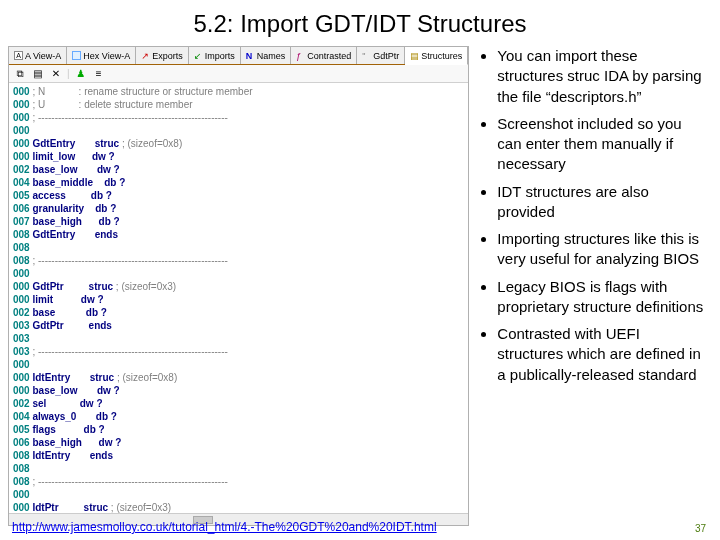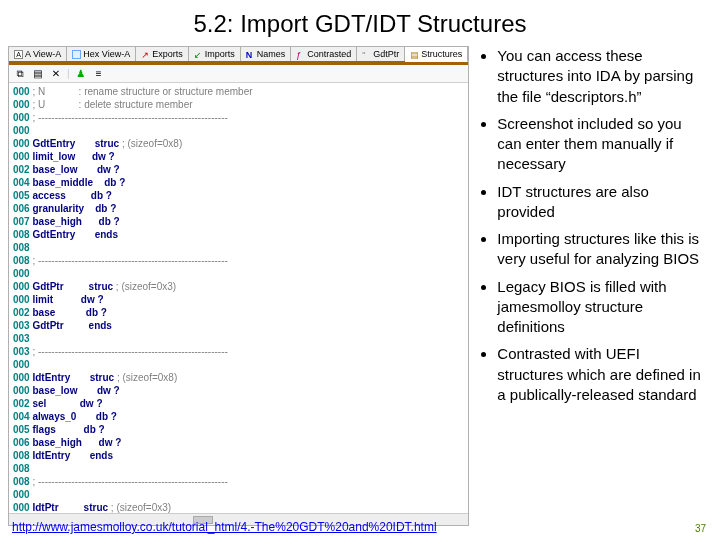--- a/index.html
+++ b/index.html
@@ -11,21 +11,21 @@
   .title {
     text-align: center; font-size: 24px; font-weight: 400;
     padding: 10px 0 8px; color: #000;
   }
   .content { display: flex; flex-direction: row; gap: 8px; padding: 0 8px; }
   .ida-panel {
     flex: 0 0 430px; border: 1px solid #b0b0b0;
     background: #fff; font-size: 10px;
   }
   .tabbar {
-    display: flex; background: #eee; border-bottom: 4px solid #a16207;
+    display: flex; background: #eee; border-bottom: 1px solid #a16207;
     font-size: 9px; height: 18px; align-items: stretch;
   }
   .tab {
     display: flex; align-items: center; gap: 2px;
     padding: 0 5px; border-right: 1px solid #b0b0b0;
     background: #f0f0f0; white-space: nowrap;
   }
   .tab.active { background: #fff; border-bottom: 1px solid #fff; margin-bottom: -1px; }
   .tab-icon { width: 9px; height: 9px; display: inline-block; }
   .toolbar {
@@ -121,25 +121,25 @@
       <span class="tool-btn">≡</span>
     </div>
     <div class="code-area" id="codeArea"><span class="codeline"><span class="offset">000</span> <span class="comment">; N            : rename structure or structure member</span></span><span class="codeline"><span class="offset">000</span> <span class="comment">; U            : delete structure member</span></span><span class="codeline"><span class="offset">000</span> <span class="comment">; ---------------------------------------------------------</span></span><span class="codeline"><span class="offset">000</span> </span><span class="codeline"><span class="offset">000</span> <span class="name">GdtEntry       </span><span class="kw">struc</span><span class="comment"> ; (sizeof=0x8)</span></span><span class="codeline"><span class="offset">000</span> <span class="name">limit_low      </span><span class="kw">dw ?</span></span><span class="codeline"><span class="offset">002</span> <span class="name">base_low       </span><span class="kw">dw ?</span></span><span class="codeline"><span class="offset">004</span> <span class="name">base_middle    </span><span class="kw">db ?</span></span><span class="codeline"><span class="offset">005</span> <span class="name">access         </span><span class="kw">db ?</span></span><span class="codeline"><span class="offset">006</span> <span class="name">granularity    </span><span class="kw">db ?</span></span><span class="codeline"><span class="offset">007</span> <span class="name">base_high      </span><span class="kw">db ?</span></span><span class="codeline"><span class="offset">008</span> <span class="name">GdtEntry       </span><span class="kw">ends</span><span class="comment"></span></span><span class="codeline"><span class="offset">008</span> </span><span class="codeline"><span class="offset">008</span> <span class="comment">; ---------------------------------------------------------</span></span><span class="codeline"><span class="offset">000</span> </span><span class="codeline"><span class="offset">000</span> <span class="name">GdtPtr         </span><span class="kw">struc</span><span class="comment"> ; (sizeof=0x3)</span></span><span class="codeline"><span class="offset">000</span> <span class="name">limit          </span><span class="kw">dw ?</span></span><span class="codeline"><span class="offset">002</span> <span class="name">base           </span><span class="kw">db ?</span></span><span class="codeline"><span class="offset">003</span> <span class="name">GdtPtr         </span><span class="kw">ends</span><span class="comment"></span></span><span class="codeline"><span class="offset">003</span> </span><span class="codeline"><span class="offset">003</span> <span class="comment">; ---------------------------------------------------------</span></span><span class="codeline"><span class="offset">000</span> </span><span class="codeline"><span class="offset">000</span> <span class="name">IdtEntry       </span><span class="kw">struc</span><span class="comment"> ; (sizeof=0x8)</span></span><span class="codeline"><span class="offset">000</span> <span class="name">base_low       </span><span class="kw">dw ?</span></span><span class="codeline"><span class="offset">002</span> <span class="name">sel            </span><span class="kw">dw ?</span></span><span class="codeline"><span class="offset">004</span> <span class="name">always_0       </span><span class="kw">db ?</span></span><span class="codeline"><span class="offset">005</span> <span class="name">flags          </span><span class="kw">db ?</span></span><span class="codeline"><span class="offset">006</span> <span class="name">base_high      </span><span class="kw">dw ?</span></span><span class="codeline"><span class="offset">008</span> <span class="name">IdtEntry       </span><span class="kw">ends</span><span class="comment"></span></span><span class="codeline"><span class="offset">008</span> </span><span class="codeline"><span class="offset">008</span> <span class="comment">; ---------------------------------------------------------</span></span><span class="codeline"><span class="offset">000</span> </span><span class="codeline"><span class="offset">000</span> <span class="name">IdtPtr         </span><span class="kw">struc</span><span class="comment"> ; (sizeof=0x3)</span></span></div>
     <div class="scrollbar-h">
         <div class="thumb"></div>
       </div>
   </div>
 
   <div class="bullets">
     <ul id="bulletUl">
-        <li>You can access these structures into IDA by parsing the file “descriptors.h”</li>
+        <li>You can import these structures struc IDA by parsing the file “descriptors.h”</li>
         <li>Screenshot included so you can enter them manually if necessary</li>
         <li>IDT structures are also provided</li>
         <li>Importing structures like this is very useful for analyzing BIOS</li>
-        <li>Legacy BIOS is filled with jamesmolloy structure definitions</li>
+        <li>Legacy BIOS is flags with proprietary structure definitions</li>
         <li>Contrasted with UEFI structures which are defined in a publically-released standard</li>
       </ul>
   </div>
 
 </div>
 
 <a class="footer-link">http://www.jamesmolloy.co.uk/tutorial_html/4.-The%20GDT%20and%20IDT.html</a>
 <div class="page-num">37</div>
 
 </body></html>

